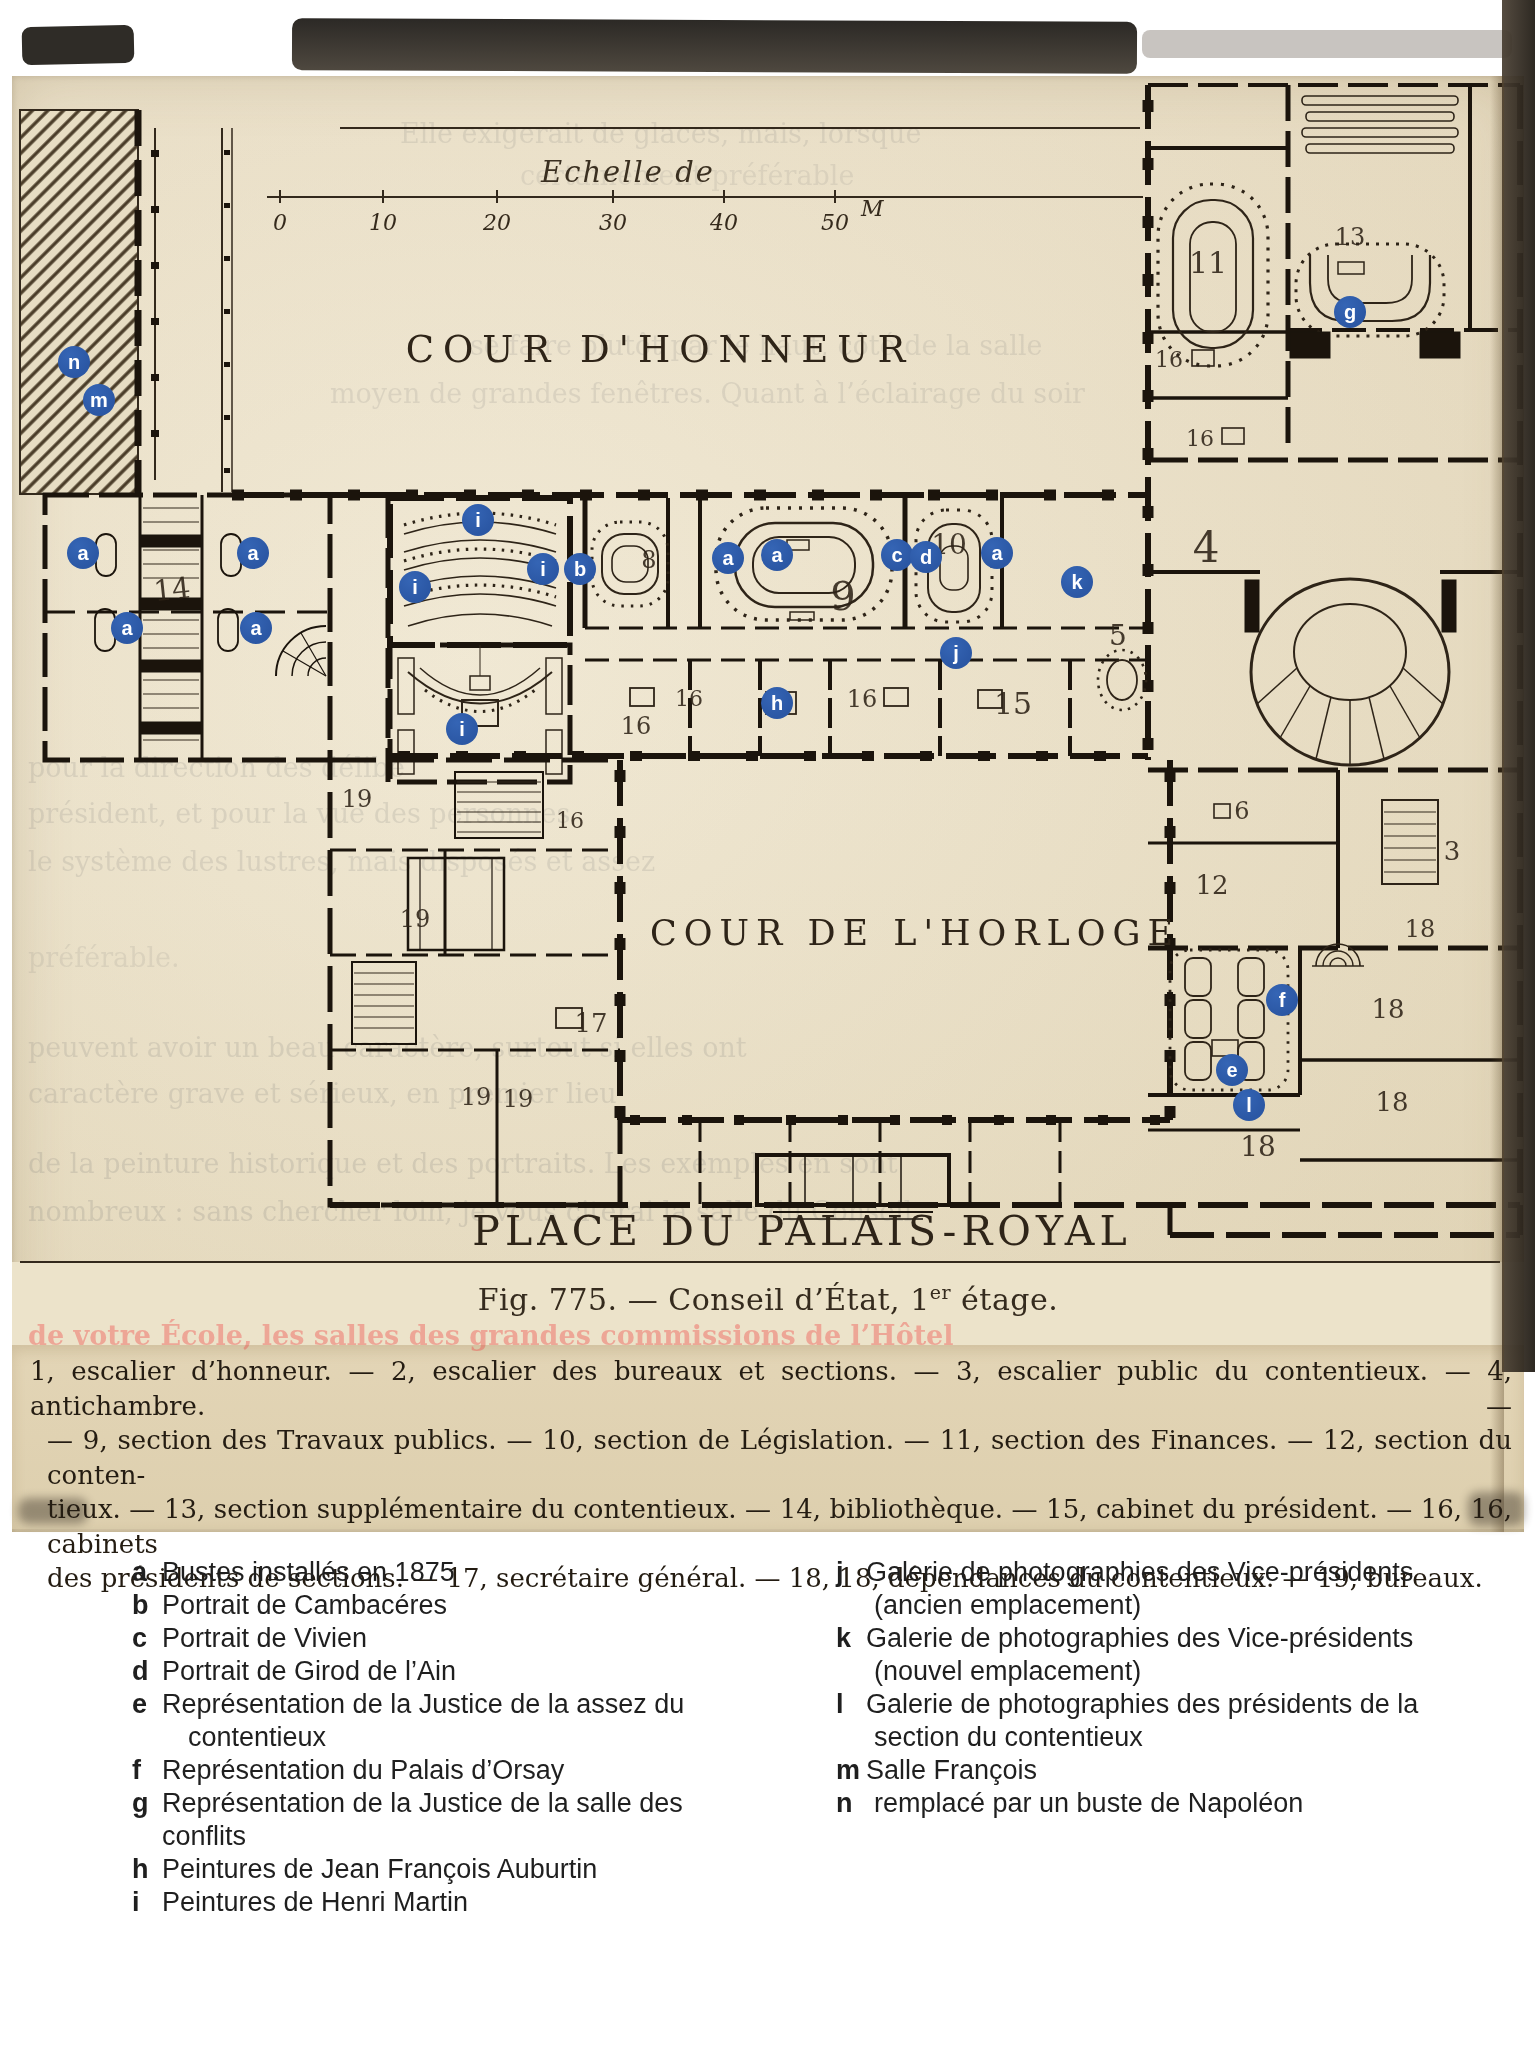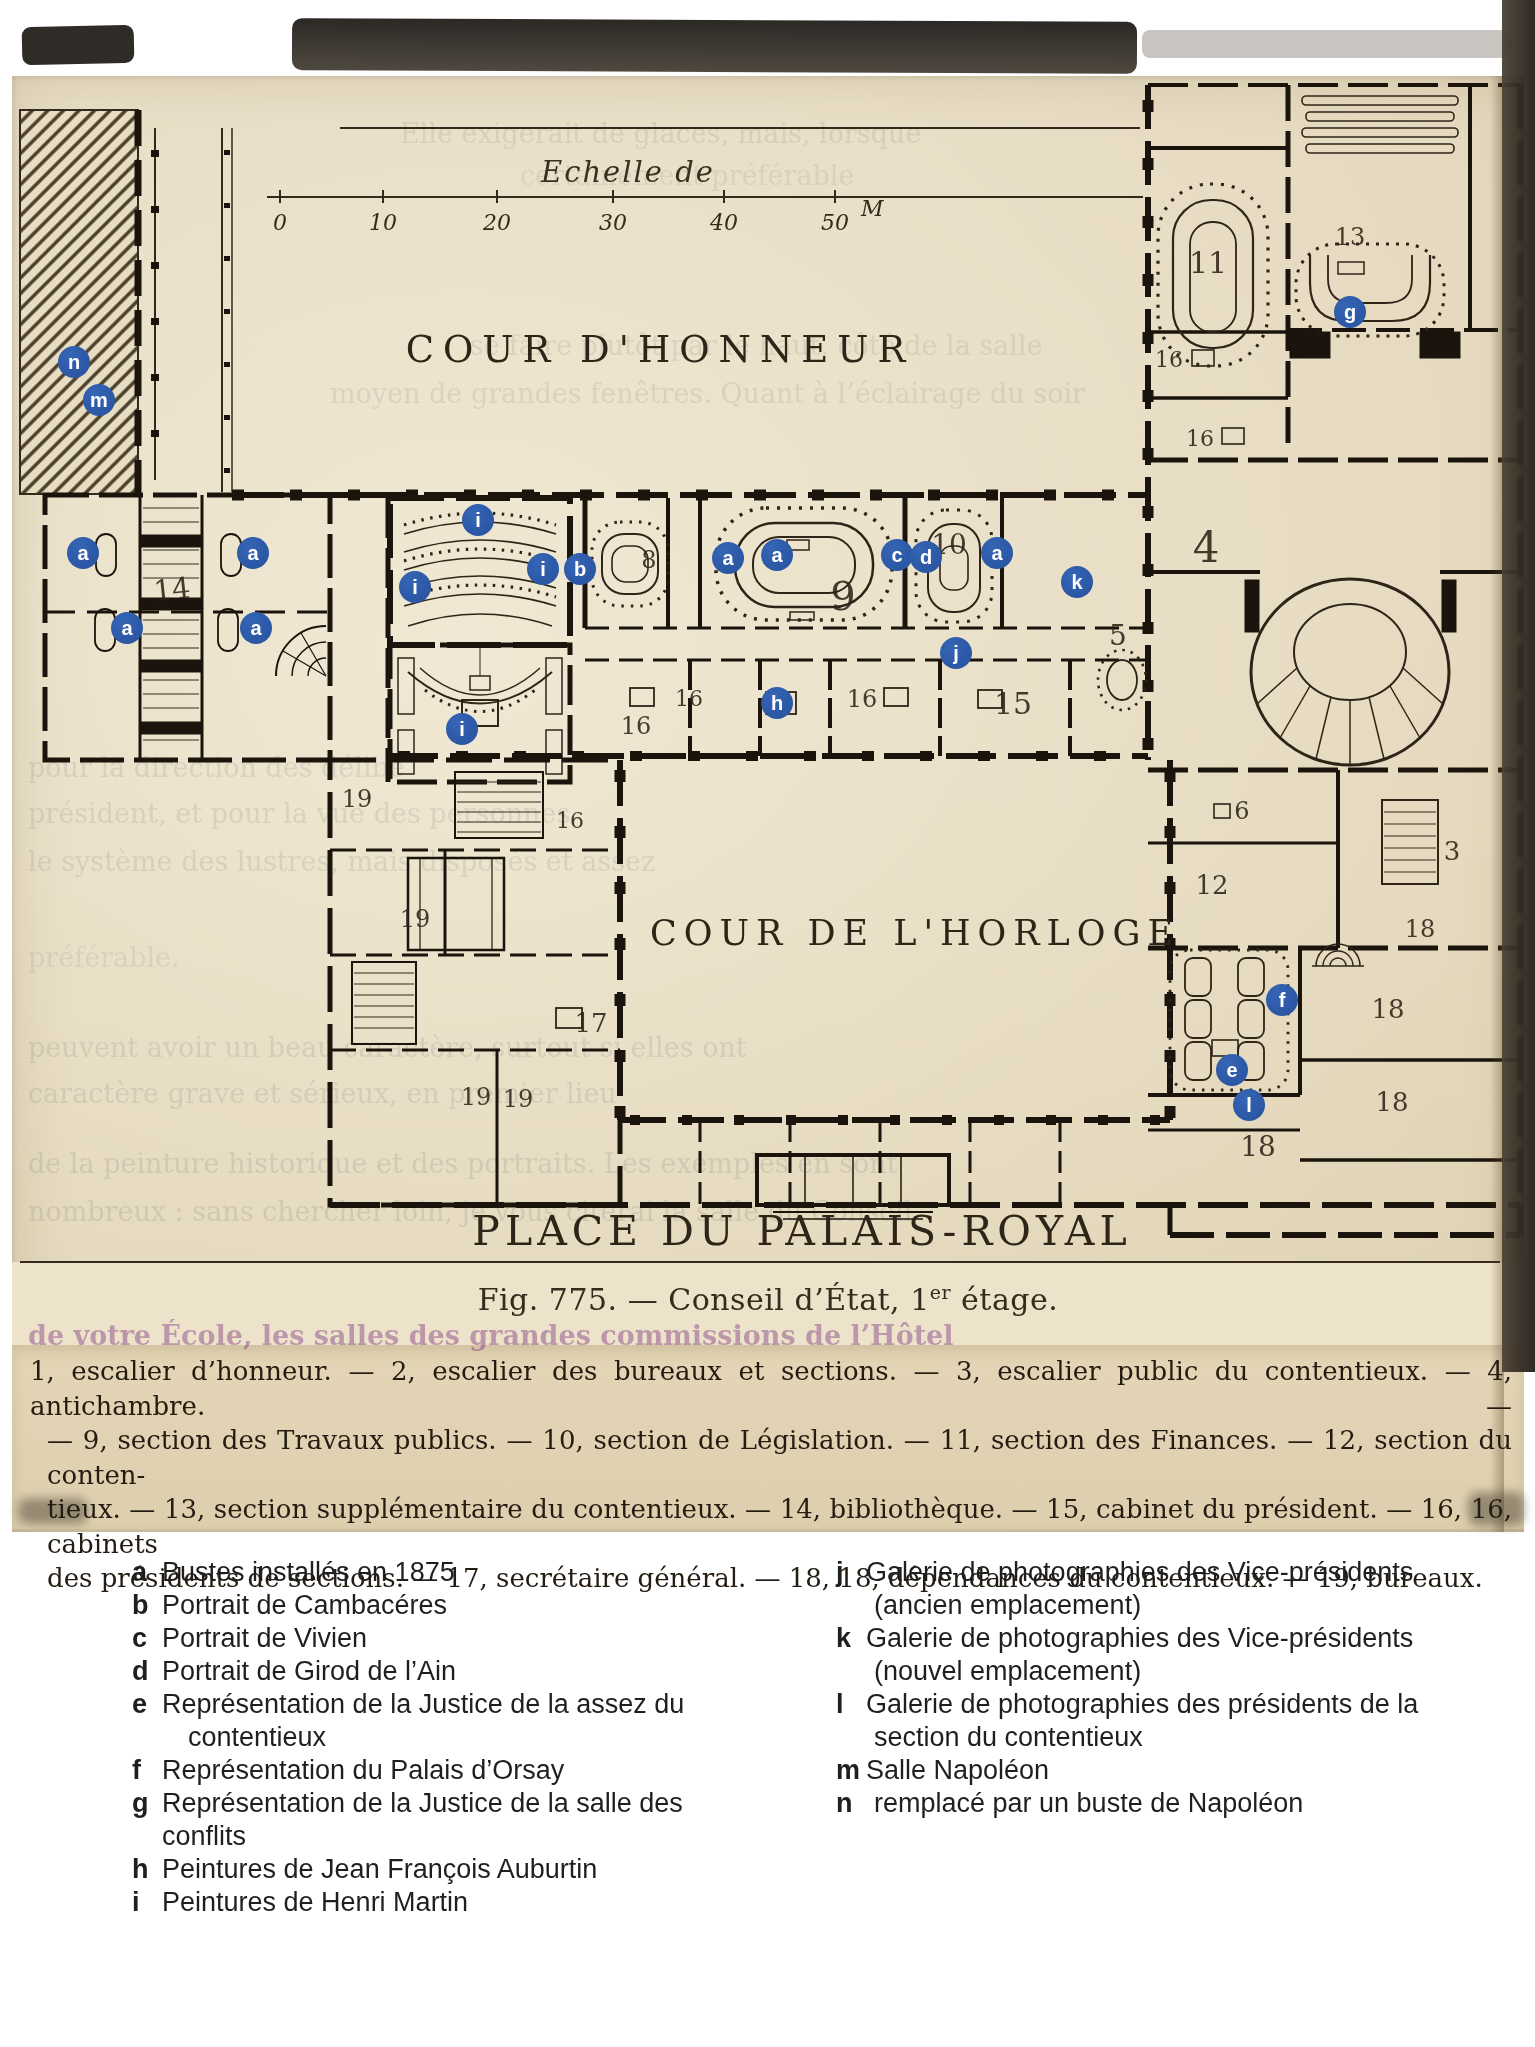--- a/index.html
+++ b/index.html
@@ -28,21 +28,21 @@
         background:linear-gradient(90deg,#4a4034,#201b14);}
   .art-rightedge{left:1490px;top:76px;width:14px;height:1456px;
         background:linear-gradient(90deg,rgba(100,80,45,0),rgba(90,70,40,.38));}
   .art-smudge{background:#3f362a;opacity:.45;filter:blur(5px);border-radius:10px;}
   .sm1{left:18px;top:1498px;width:70px;height:26px;}
   .sm2{left:1468px;top:1492px;width:56px;height:34px;}
 
   
   .bleed{position:absolute;font-family:"DejaVu Serif",serif;font-size:27px;color:#737373;
          white-space:nowrap;pointer-events:none;}
-  .bleed.strong{color:#701a75;font-weight:bold;}
+  .bleed.strong{color:#ef4444;font-weight:bold;}
 
   
   #plan-svg{position:absolute;left:0;top:0;pointer-events:none;}
   .court-label{font-family:"DejaVu Serif",serif;fill:#2e2418;}
   .script-label{font-family:"DejaVu Serif",serif;font-style:italic;fill:#3a2f20;}
   .tick-num{font-family:"DejaVu Serif",serif;font-style:italic;font-size:22px;fill:#352a1c;}
 
   
   .numeral{position:absolute;font-family:"DejaVu Serif",serif;color:#2e2317;opacity:.88;
            transform:translate(-50%,-55%);white-space:nowrap;}
@@ -536,21 +536,21 @@
     <div class="key-row">
       <span class="key-letter">l</span>
       <div class="key-lines">
         <div class="key-line">Galerie de photographies des présidents de la</div>
         <div class="key-line cont">section du contentieux</div>
       </div>
     </div>
     <div class="key-row">
       <span class="key-letter">m</span>
       <div class="key-lines">
-        <div class="key-line">Salle Napoléon</div>
+        <div class="key-line">Salle François</div>
       </div>
     </div>
     <div class="key-row">
       <span class="key-letter">n</span>
       <div class="key-lines">
         <div class="key-line cont">remplacé par un buste de Napoléon</div>
       </div>
     </div>
   </div>
 

